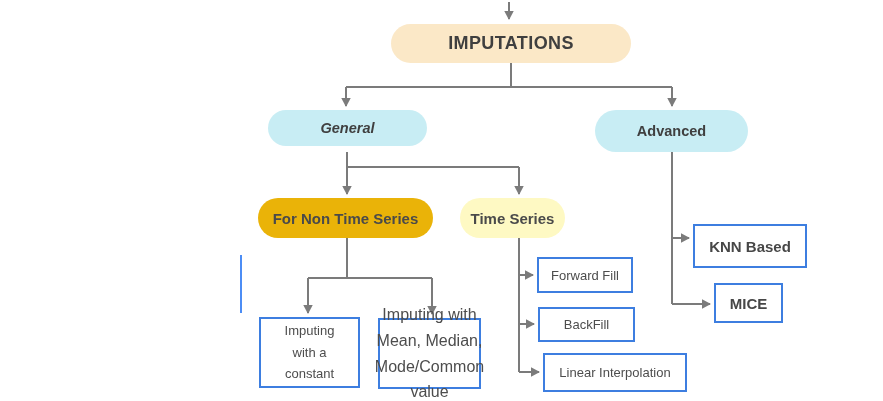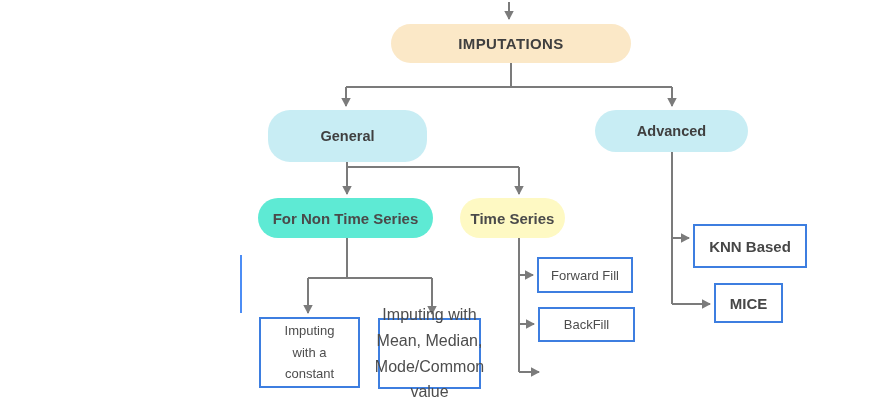--- a/index.html
+++ b/index.html
@@ -18,24 +18,24 @@
     display:flex;align-items:center;justify-content:center;
     text-align:center;
     box-sizing:border-box;
     color:#3f3f3f;
   }
   .pill{border-radius:22px;font-weight:bold;}
   .leaf{background:#ffffff;border:2px solid #3d7ee0;color:#4d4d4d;font-weight:400;}
   .multiline{white-space:pre-line;}
 
   
-  #n-imputations{left:391px;top:24px;width:240px;height:39px;background:#fbe8c7;font-size:15px;letter-spacing:.4px;}
-  #n-general{left:268px;top:110px;width:159px;height:52px;background:#c8edf4;font-size:14.5px;}
+  #n-imputations{left:391px;top:24px;width:240px;height:39px;background:#fbe8c7;font-size:18px;letter-spacing:.4px;}
+  #n-general{left:268px;top:110px;width:159px;height:36px;background:#c8edf4;font-size:14.5px;font-style:italic;}
   #n-advanced{left:595px;top:110px;width:153px;height:42px;background:#c8edf4;font-size:14.5px;text-align:center;}
-  #n-fnts{left:258px;top:198px;width:175px;height:40px;background:#5eead4;font-size:15px;color:#4a4a4a;}
+  #n-fnts{left:258px;top:198px;width:175px;height:40px;background:#eab308;font-size:15px;color:#4a4a4a;}
   #n-ts{left:460px;top:198px;width:105px;height:40px;background:#fef9c3;font-size:15px;color:#4a4a4a;}
   #n-constant{left:259px;top:317px;width:101px;height:71px;font-size:13px;line-height:1.65;}
   #n-mean{left:378px;top:318px;width:103px;height:71px;font-size:16px;line-height:1.6;}
   #n-forward{left:537px;top:257px;width:96px;height:36px;font-size:13px;}
   #n-backfill{left:538px;top:307px;width:97px;height:35px;font-size:13px;}
   #n-linear{left:543px;top:353px;width:144px;height:39px;font-size:13px;}
   #n-knn{left:693px;top:224px;width:114px;height:44px;font-size:15px;font-weight:600;color:#474747;}
   #n-mice{left:714px;top:283px;width:69px;height:40px;font-size:15px;font-weight:600;color:#474747;}
 
   .stray-line{position:absolute;left:240px;top:255px;width:2px;height:58px;background:#4c8df5;}
@@ -94,20 +94,21 @@
 
   <div id="n-mean" class="node leaf multiline">Imputing with
 Mean, Median,
 Mode/Common
 value</div>
 
   <div id="n-backfill" class="node leaf">BackFill</div>
 
   <div id="n-forward" class="node leaf">Forward Fill</div>
 
+  <div id="n-linear" class="node leaf">Linear Interpolation</div>
 
   <div id="n-knn" class="node leaf">KNN Based</div>
 
   <div id="n-mice" class="node leaf">MICE</div>
 
   <div class="stray-line"></div>
 
 </div>
 
 </body></html>

